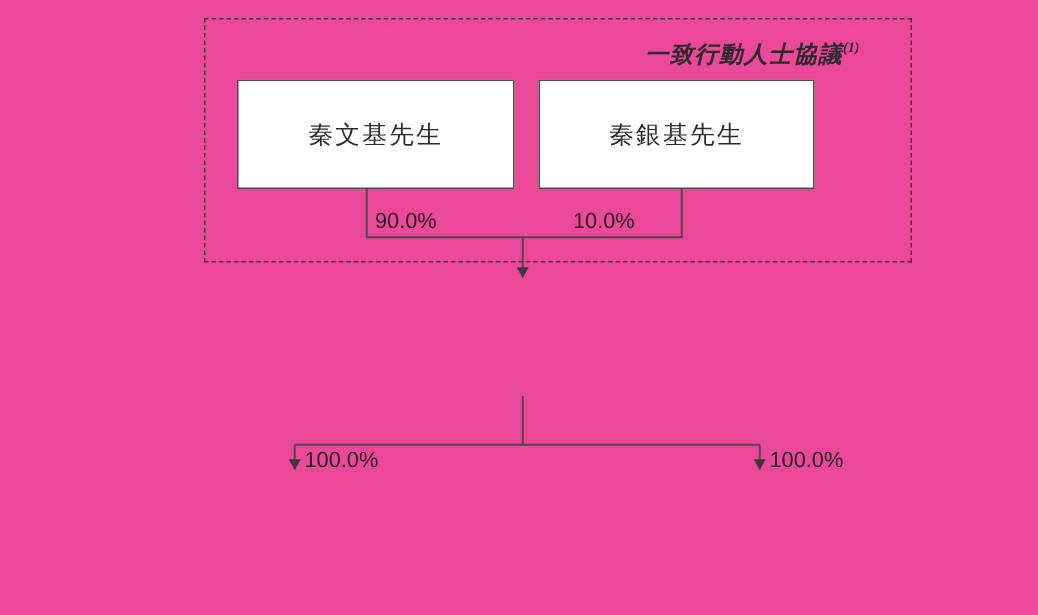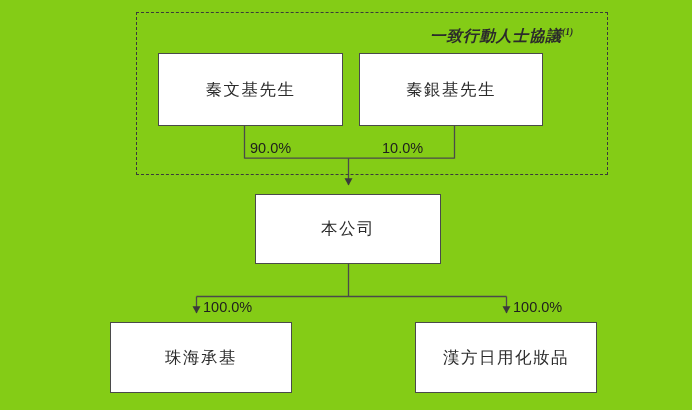--- a/index.html
+++ b/index.html
@@ -7,21 +7,21 @@
     padding: 0;
     background: #ffffff;
   }
   body {
     font-family: "Liberation Serif", "DejaVu Serif", serif;
   }
   #diagram-root {
     position: relative;
     width: 692px;
     height: 410px;
-    background: #84cc16;
+    background: #ec4899;
     overflow: hidden;
   }
   svg.chart-layer {
     position: absolute;
     left: 0;
     top: 0;
     width: 692px;
     height: 410px;
   }
   .node-box {
@@ -108,29 +108,20 @@
   </div>
 
   <div class="node-box" style="left:158px; top:53px; width:185px; height:73px;">
     <span class="node-label">秦文基先生</span>
   </div>
 
   <div class="edge-label" style="left:250px; top:140px;">90.0%</div>
 
   <div class="edge-label" style="left:382px; top:140px;">10.0%</div>
 
-  <div class="node-box" style="left:255px; top:194px; width:186px; height:70px;">
-    <span class="node-label">本公司</span>
-  </div>
 
   <div class="edge-label" style="left:203px; top:299px;">100.0%</div>
 
   <div class="edge-label" style="left:513px; top:299px;">100.0%</div>
 
-  <div class="node-box" style="left:110px; top:322px; width:182px; height:71px;">
-    <span class="node-label">珠海承基</span>
-  </div>
 
-  <div class="node-box" style="left:415px; top:322px; width:182px; height:71px;">
-    <span class="node-label">漢方日用化妝品</span>
-  </div>
 
 </div>
 
 </body></html>

